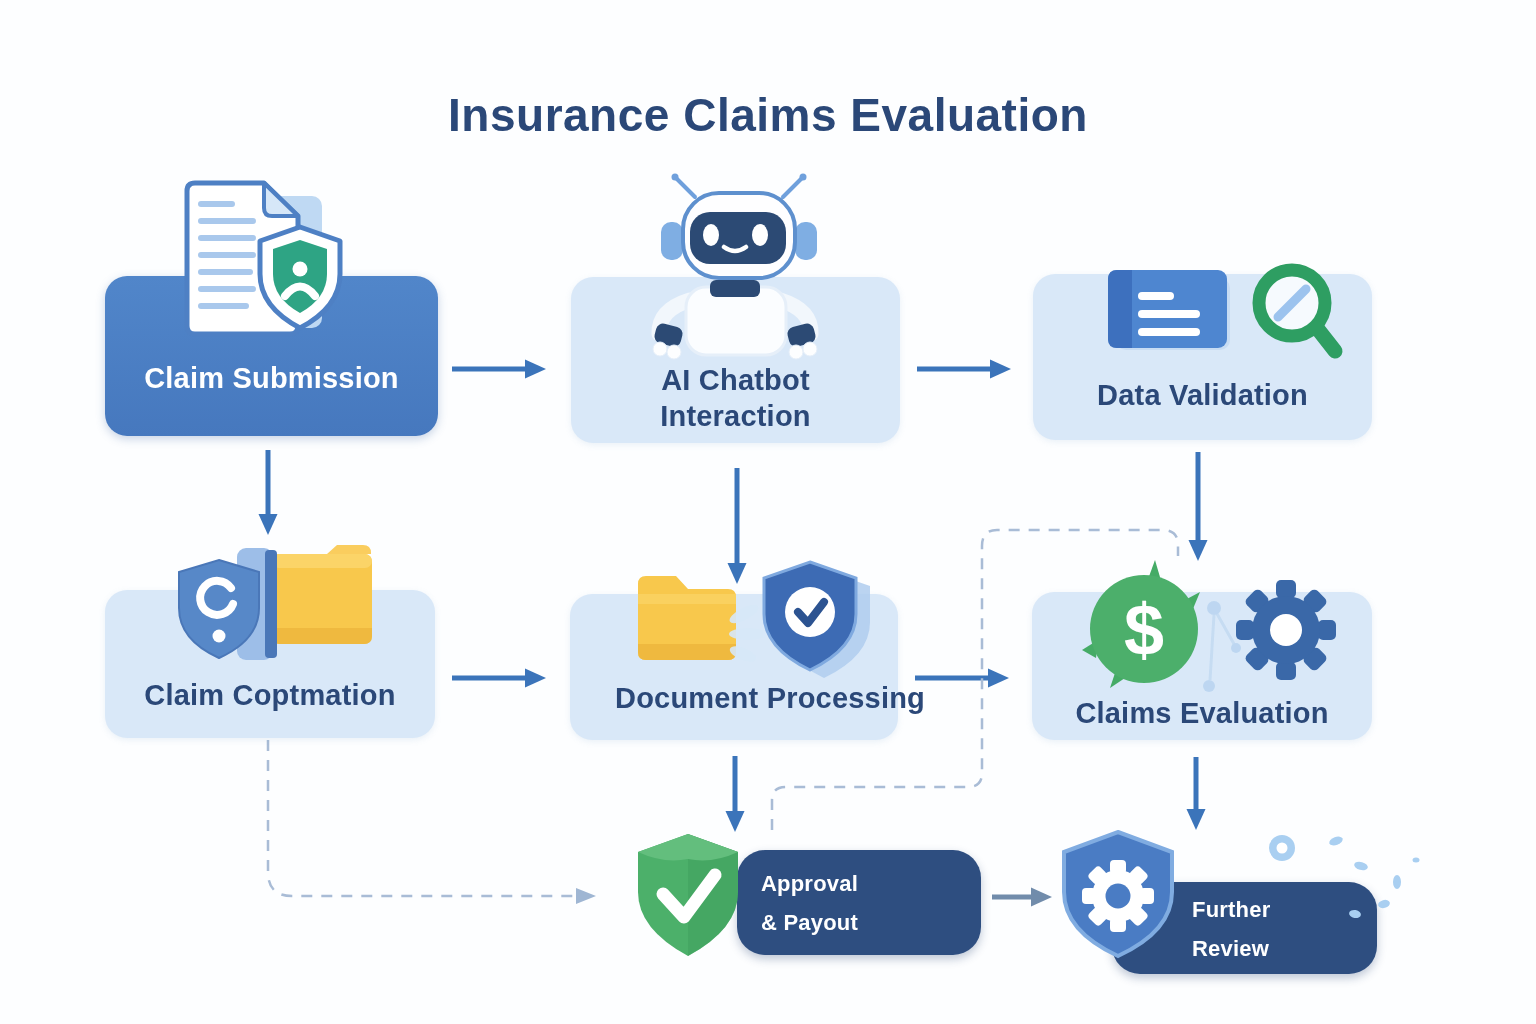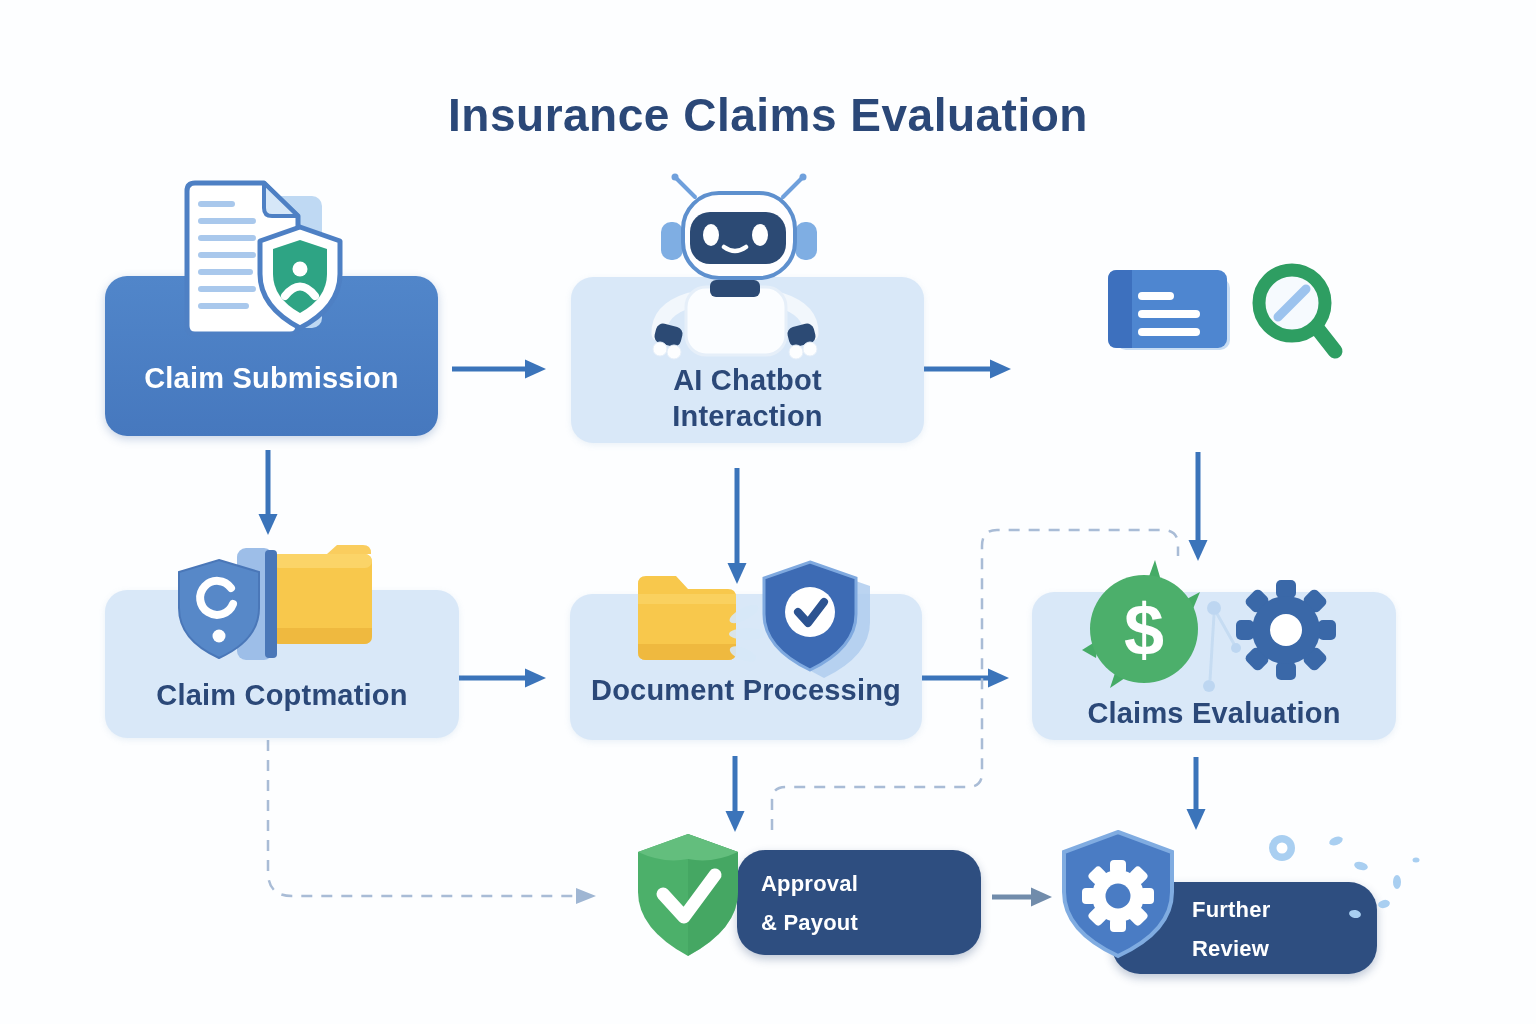--- a/index.html
+++ b/index.html
@@ -10,21 +10,21 @@
   .page-title{
     position:absolute;left:0;top:88px;width:100%;margin:0;
     text-align:center;font-size:46px;font-weight:bold;color:#2B4878;
     letter-spacing:.5px;
   }
   .node{position:absolute;border-radius:22px;}
   .node.primary{
     background:linear-gradient(180deg,#5186CA 0%,#4678BE 100%);
     box-shadow:0 3px 10px rgba(60,100,160,.28);
   }
-  .node.light{background:#D9E8F8;box-shadow:0 2px 6px rgba(120,160,200,.15);padding-left:24px;}
+  .node.light{background:#D9E8F8;box-shadow:0 2px 6px rgba(120,160,200,.15);}
   .node.dark{background:#2E4E80;border-radius:28px;box-shadow:0 4px 10px rgba(25,55,105,.28);}
   .node-label{
     position:absolute;left:0;width:100%;text-align:center;
     font-weight:bold;font-size:29px;line-height:36px;color:#2B4878;
     white-space:pre-line;letter-spacing:.2px;
   }
   .node.primary .node-label{color:#FFFFFF;}
   .node.dark .node-label{color:#FFFFFF;text-align:left;width:auto;font-size:22px;line-height:39px;}
   .abs{position:absolute;}
   .connectors{position:absolute;left:0;top:0;pointer-events:none;}
@@ -64,26 +64,29 @@
     <path d="M772 830 V800 Q772 787 786 787 H968 Q982 787 982 773 V546 Q982 530 997 530 H1163 Q1178 530 1178 545 V556" stroke="#A9BCD6" stroke-width="2.5" stroke-dasharray="11 9" fill="none"></path>
   </svg>
 
   <div class="node primary" style="left:105px;top:276px;width:333px;height:160px;">
     <span class="node-label" style="top:84px;">Claim Submission</span>
   </div>
   <div class="node light" style="left:571px;top:277px;width:329px;height:166px;">
     <span class="node-label" style="top:85px;">AI Chatbot
 Interaction</span>
   </div>
+  <div class="node light" style="left:1033px;top:274px;width:339px;height:166px;">
+    <span class="node-label" style="top:103px;">Data Validation</span>
+  </div>
 
   <div class="node light" style="left:105px;top:590px;width:330px;height:148px;">
     <span class="node-label" style="top:87px;">Claim Coptmation</span>
   </div>
   <div class="node light" style="left:570px;top:594px;width:328px;height:146px;">
-    <span class="node-label" style="top:78px;">Document Processing</span>
+    <span class="node-label" style="top:86px;margin-left:36px;">Document Processing</span>
   </div>
   <div class="node light" style="left:1032px;top:592px;width:340px;height:148px;">
     <span class="node-label" style="top:103px;">Claims Evaluation</span>
   </div>
 
   <div class="node dark" style="left:737px;top:850px;width:244px;height:105px;">
     <span class="node-label" style="left:24px;top:14px;">Approval
 &amp; Payout</span>
   </div>
   <div class="node dark" style="left:1112px;top:882px;width:265px;height:92px;">

